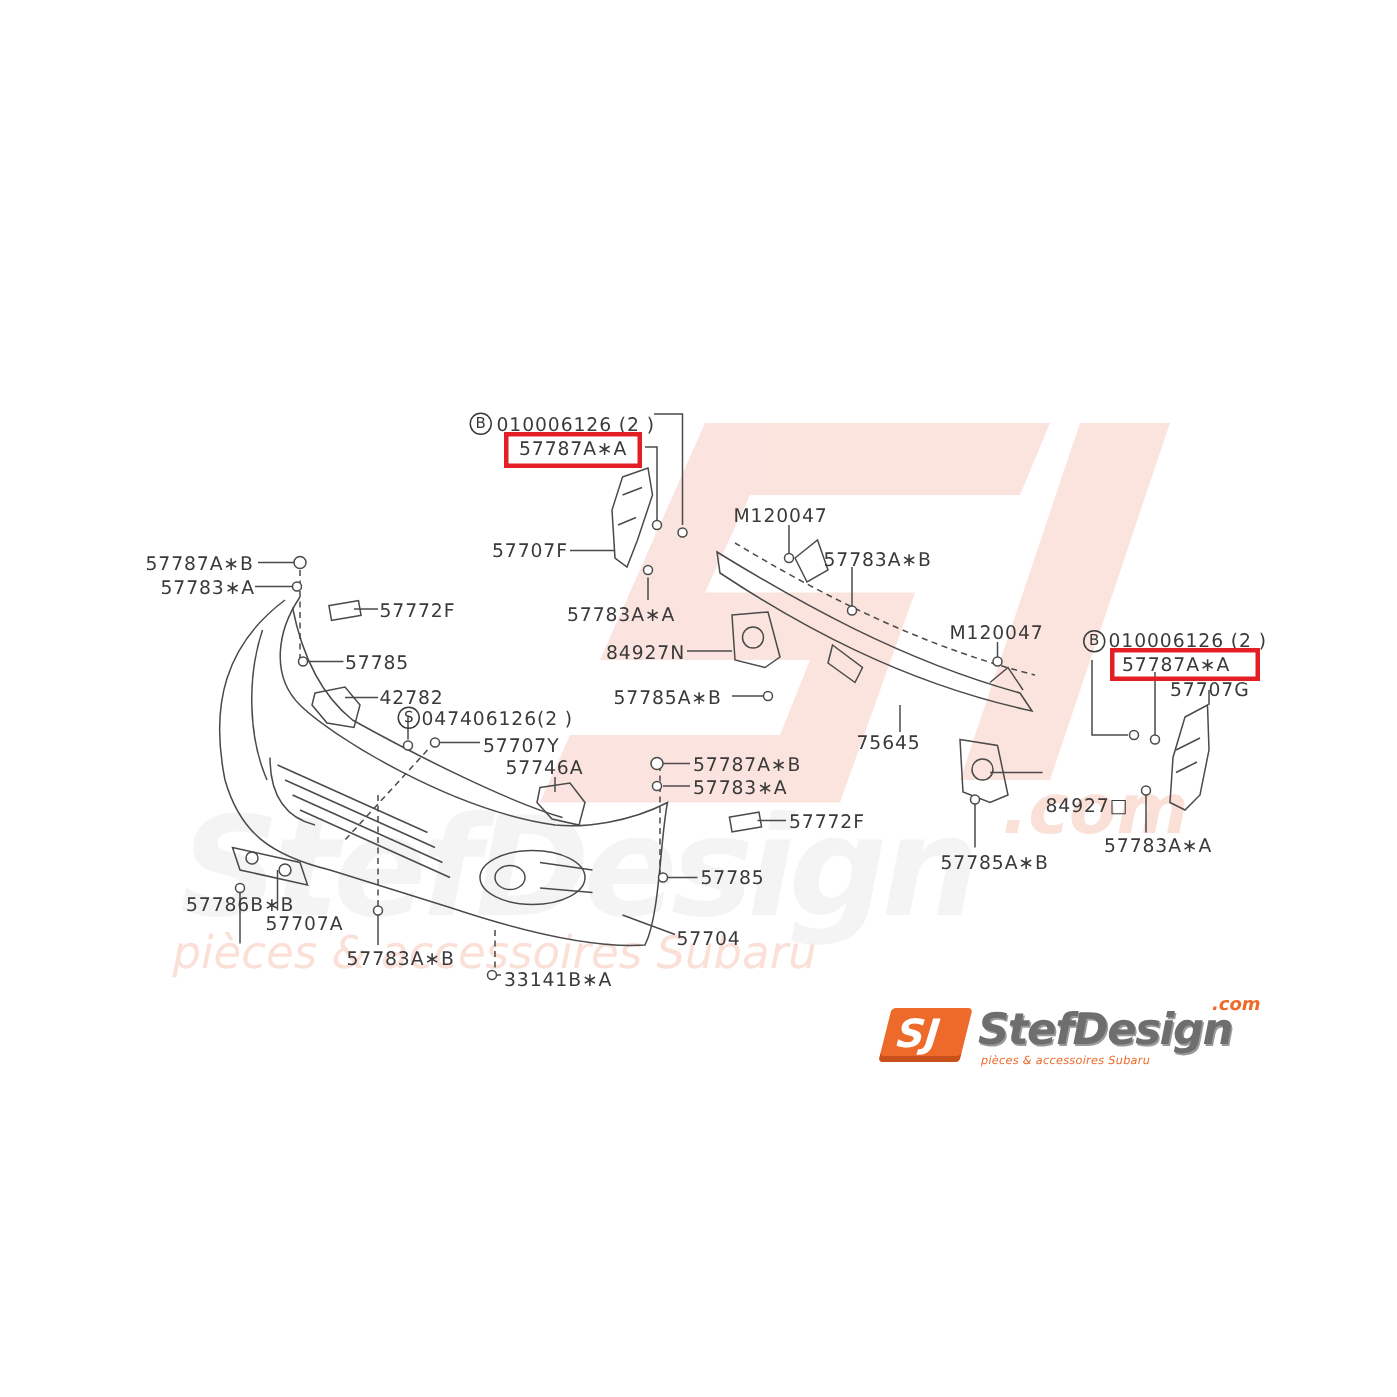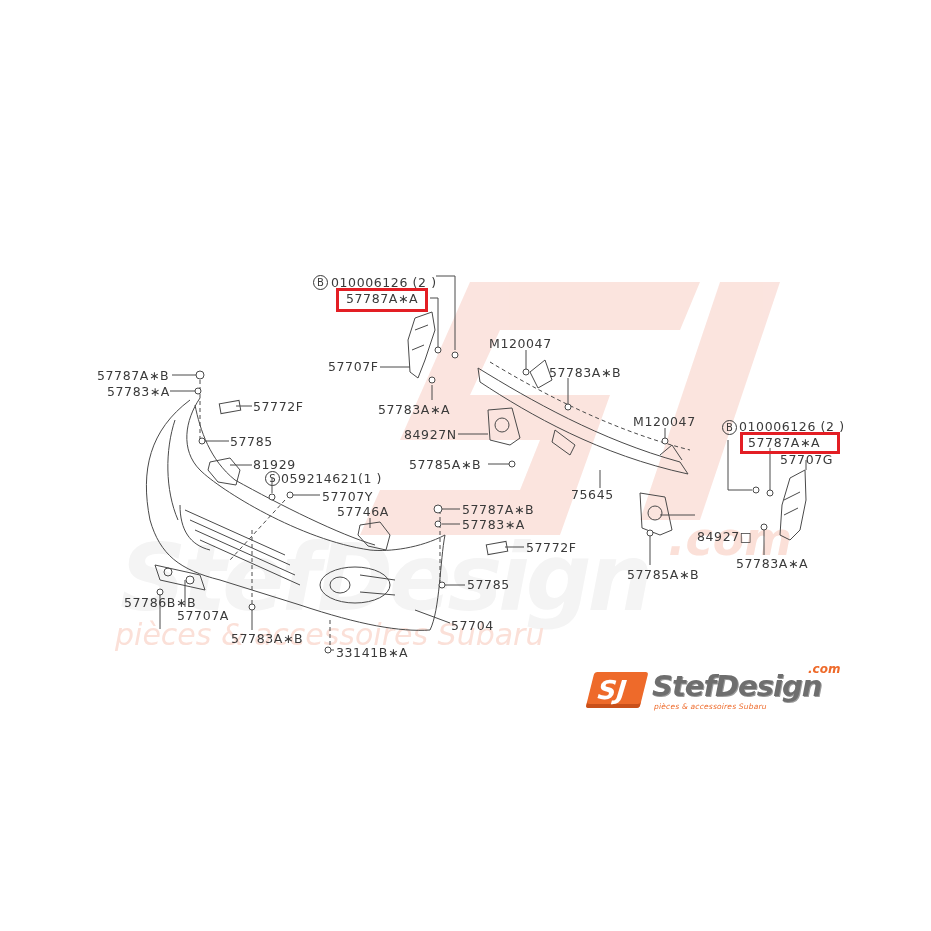--- a/index.html
+++ b/index.html
@@ -153,23 +153,23 @@
   <span class="lbl" style="left:489px;top:337px">M120047</span>
   <span class="lbl" style="left:549px;top:366px">57783A∗B</span>
   <span class="lbl" style="left:633px;top:415px">M120047</span>
   <span class="lbl" style="left:404px;top:428px">84927N</span>
   <span class="lbl" style="left:409px;top:458px">57785A∗B</span>
   <span class="lbl" style="left:571px;top:488px">75645</span>
   <span class="lbl" style="left:97px;top:369px">57787A∗B</span>
   <span class="lbl" style="left:107px;top:385px">57783∗A</span>
   <span class="lbl" style="left:253px;top:400px">57772F</span>
   <span class="lbl" style="left:230px;top:435px">57785</span>
-  <span class="lbl" style="left:253px;top:458px">81929</span>
+  <span class="lbl" style="left:253px;top:458px">42782</span>
   <span class="lbl" style="left:265px;top:471px;border:1px solid #3a3a3a;border-radius:50%;width:13px;height:13px;font-size:10px;text-align:center;line-height:13px;letter-spacing:0">S</span>
-  <span class="lbl" style="left:281px;top:472px">059214621(1 )</span>
+  <span class="lbl" style="left:281px;top:472px">047406126(2 )</span>
   <span class="lbl" style="left:322px;top:490px">57707Y</span>
   <span class="lbl" style="left:337px;top:505px">57746A</span>
   <span class="lbl" style="left:462px;top:503px">57787A∗B</span>
   <span class="lbl" style="left:462px;top:518px">57783∗A</span>
   <span class="lbl" style="left:526px;top:541px">57772F</span>
   <span class="lbl" style="left:467px;top:578px">57785</span>
   <span class="lbl" style="left:451px;top:619px">57704</span>
   <span class="lbl" style="left:177px;top:609px">57707A</span>
   <span class="lbl" style="left:124px;top:596px">57786B∗B</span>
   <span class="lbl" style="left:231px;top:632px">57783A∗B</span>

